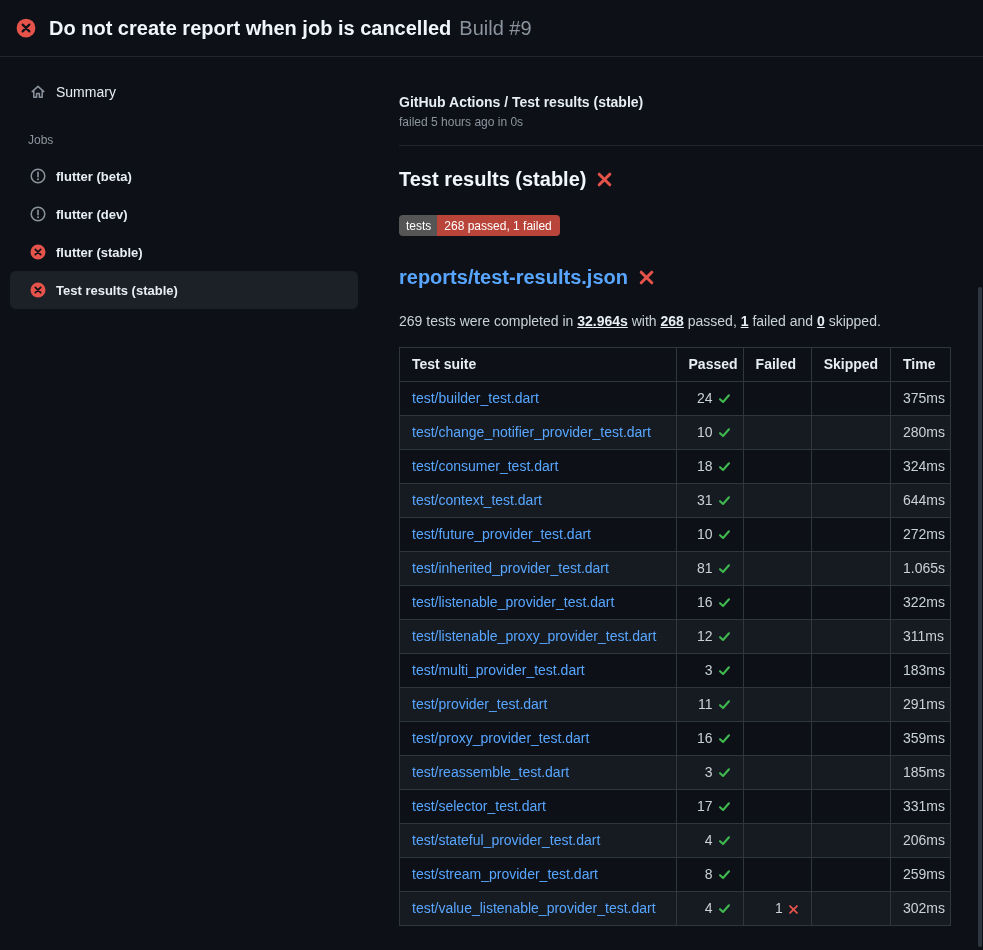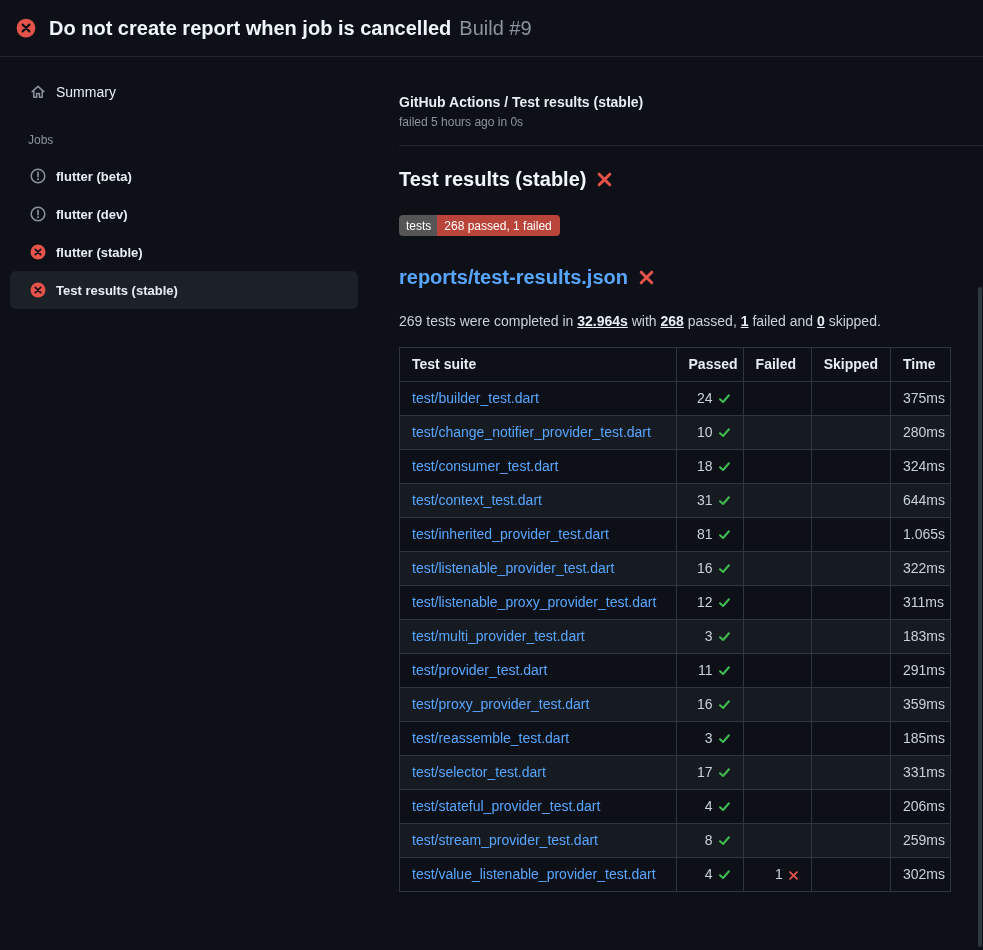--- a/index.html
+++ b/index.html
@@ -199,20 +199,29 @@
           <tr>
             <td class="col-suite"><a href="#" class="suite-link">test/context_test.dart</a></td>
             <td class="col-passed"><span class="num">31</span><span class="cell-icon"><svg width="13" height="13" viewBox="0 0 16 16">
                   <path d="M2.5 8.8L6.2 12.3L13.5 4" fill="none" stroke="var(--green)" stroke-width="2.5" stroke-linecap="round" stroke-linejoin="round"></path>
                 </svg></span></td>
             <td class="col-failed"></td>
             <td class="col-skipped"></td>
             <td class="col-time">644ms</td>
           </tr>
           <tr>
+            <td class="col-suite"><a href="#" class="suite-link">test/future_provider_test.dart</a></td>
+            <td class="col-passed"><span class="num">10</span><span class="cell-icon"><svg width="13" height="13" viewBox="0 0 16 16">
+                  <path d="M2.5 8.8L6.2 12.3L13.5 4" fill="none" stroke="var(--green)" stroke-width="2.5" stroke-linecap="round" stroke-linejoin="round"></path>
+                </svg></span></td>
+            <td class="col-failed"></td>
+            <td class="col-skipped"></td>
+            <td class="col-time">272ms</td>
+          </tr>
+          <tr>
             <td class="col-suite"><a href="#" class="suite-link">test/inherited_provider_test.dart</a></td>
             <td class="col-passed"><span class="num">81</span><span class="cell-icon"><svg width="13" height="13" viewBox="0 0 16 16">
                   <path d="M2.5 8.8L6.2 12.3L13.5 4" fill="none" stroke="var(--green)" stroke-width="2.5" stroke-linecap="round" stroke-linejoin="round"></path>
                 </svg></span></td>
             <td class="col-failed"></td>
             <td class="col-skipped"></td>
             <td class="col-time">1.065s</td>
           </tr>
           <tr>
             <td class="col-suite"><a href="#" class="suite-link">test/listenable_provider_test.dart</a></td>

